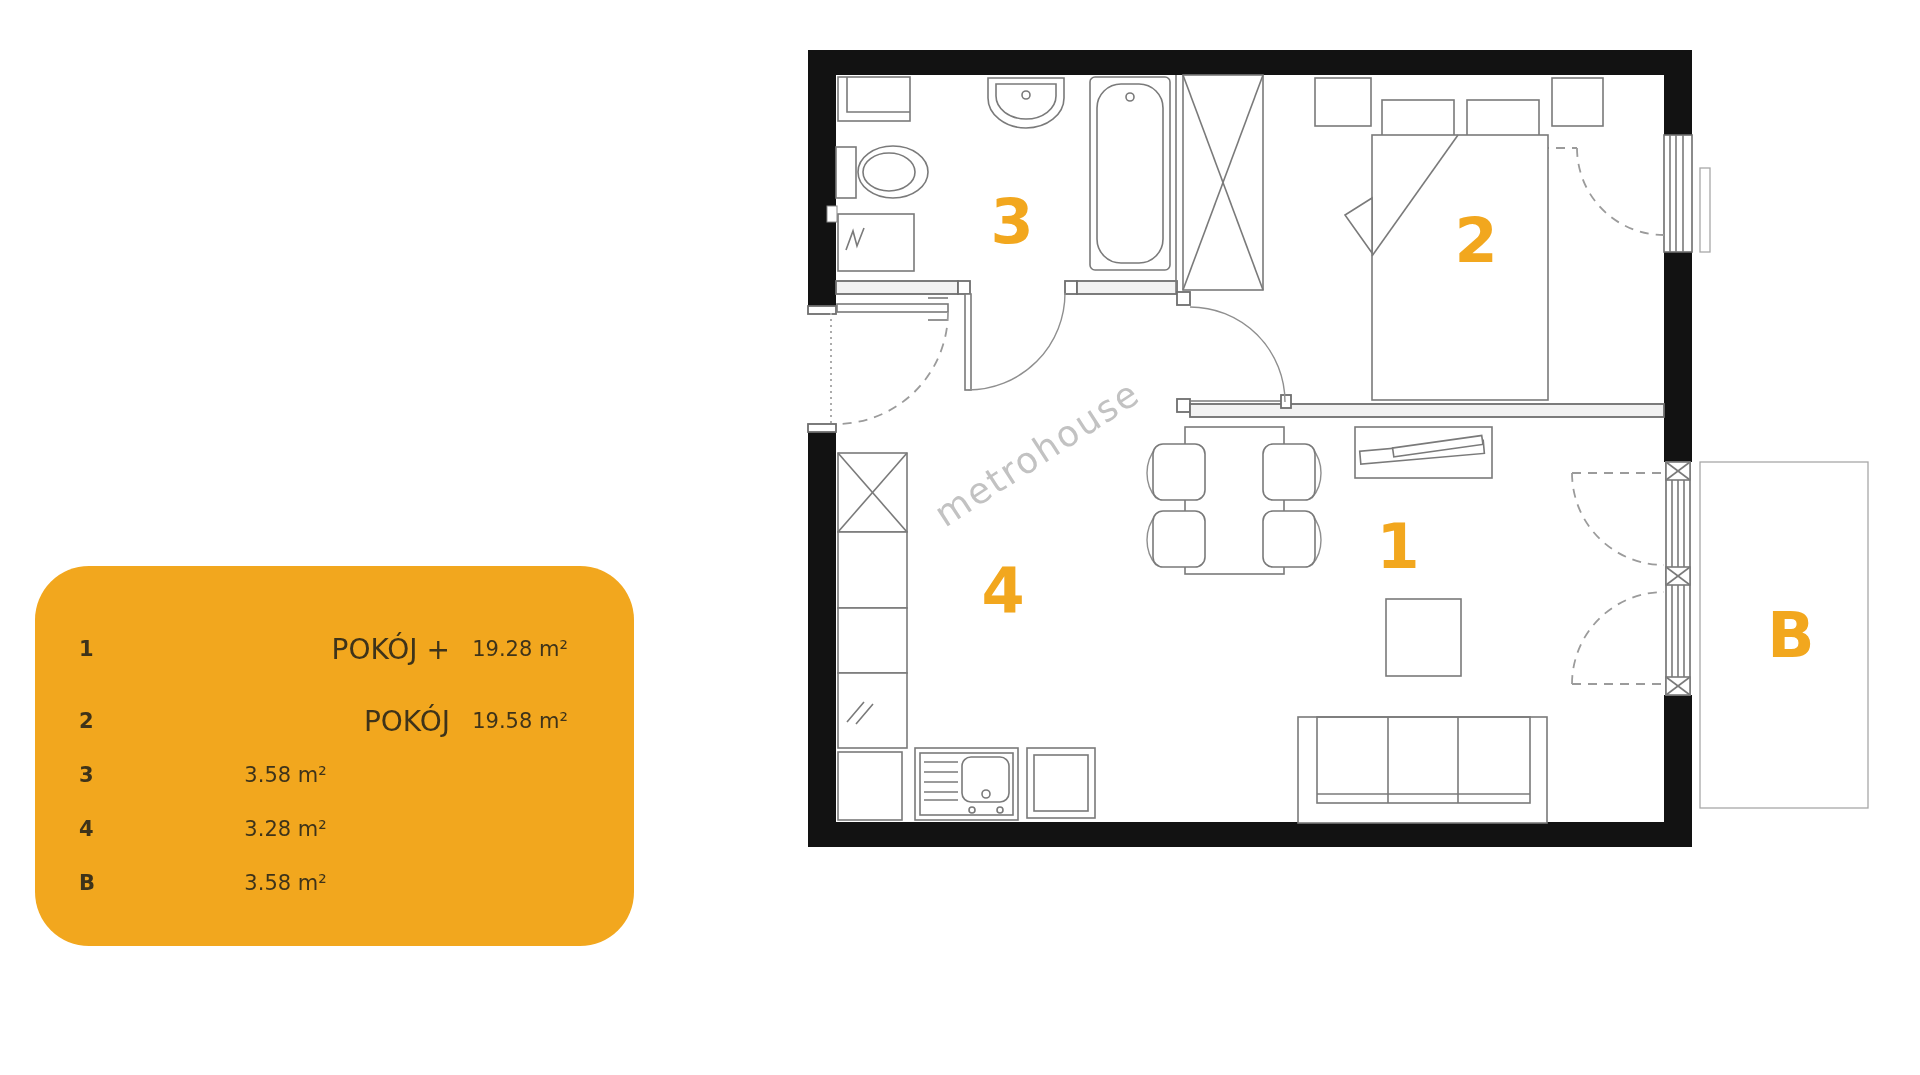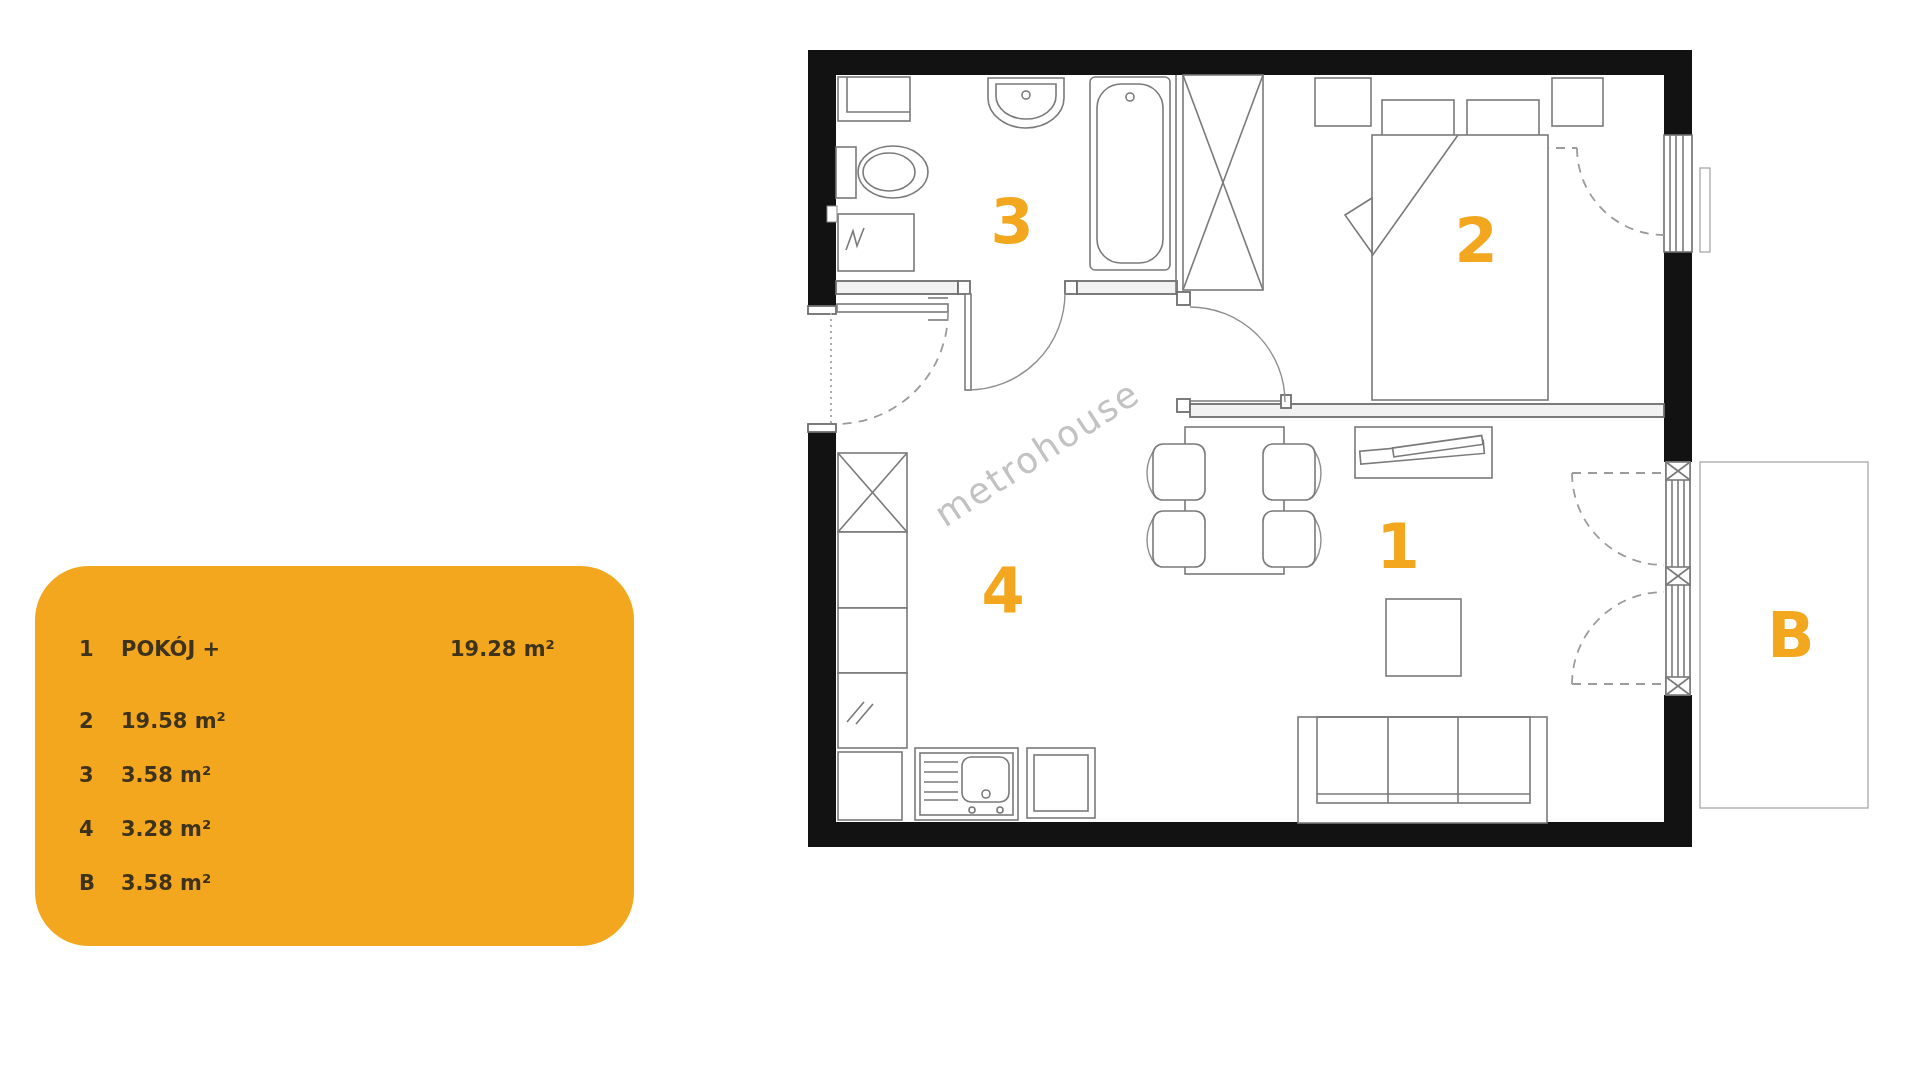--- a/index.html
+++ b/index.html
@@ -12,24 +12,24 @@
   html,body{margin:0;padding:0;background:#fff;}
   .stage{position:relative;width:1920px;height:1075px;background:#fff;overflow:hidden;
          font-family:"DejaVu Sans","Liberation Sans",sans-serif;}
   
   .legend{position:absolute;left:35px;top:566px;width:599px;height:380px;
           background:var(--accent);border-radius:54px;box-sizing:border-box;
           padding:38px 44px 0 34px;color:var(--legend-text);}
   .legend .row{display:grid;grid-template-columns:52px 1fr 140px;align-items:center;height:54px;}
   .legend .row.tall{height:90px;}
   .legend .num{font-size:21px;font-weight:600;padding-left:10px;}
-  .legend .nm{text-align:left;font-size:21px;font-weight:700;line-height:27px;}
+  .legend .nm{text-align:right;font-size:28px;font-weight:400;line-height:27px;}
   .legend .nm .l2:empty{display:none;}
   .legend .nm span{display:block;}
-  .legend .ar{text-align:left;font-size:21px;font-weight:700;}
+  .legend .ar{text-align:center;font-size:21px;font-weight:400;}
   
   svg.plan{position:absolute;left:0;top:0;}
   .w{fill:var(--wall);stroke:none;}
   .cap{fill:#fff;stroke:#6e6e6e;stroke-width:1.8;}
   .fw{fill:#f2f2f2;stroke:#6e6e6e;stroke-width:1.8;}
   .f{fill:#fff;stroke:#7a7a7a;stroke-width:1.6;}
   .ln{fill:none;stroke:#7a7a7a;stroke-width:1.6;}
   .arc{fill:none;stroke:#8f8f8f;stroke-width:1.4;}
   .dash{fill:none;stroke:#9b9b9b;stroke-width:1.8;stroke-dasharray:9 7;}
   .dot{fill:none;stroke:#ababab;stroke-width:2;stroke-dasharray:2 4;}
@@ -47,20 +47,24 @@
   <div class="legend">
     <div class="row tall">
       <span class="num">1</span>
       <span class="nm">
         <span class="l1">POKÓJ +</span>
       </span>
       <span class="ar">19.28 m²</span>
     </div>
     <div class="row">
       <span class="num">2</span>
+      <span class="nm">
+        <span class="l1">POKÓJ</span>
+
+      </span>
       <span class="ar">19.58 m²</span>
     </div>
     <div class="row">
       <span class="num">3</span>
       <span class="ar">3.58 m²</span>
     </div>
     <div class="row">
       <span class="num">4</span>
       <span class="ar">3.28 m²</span>
     </div>

